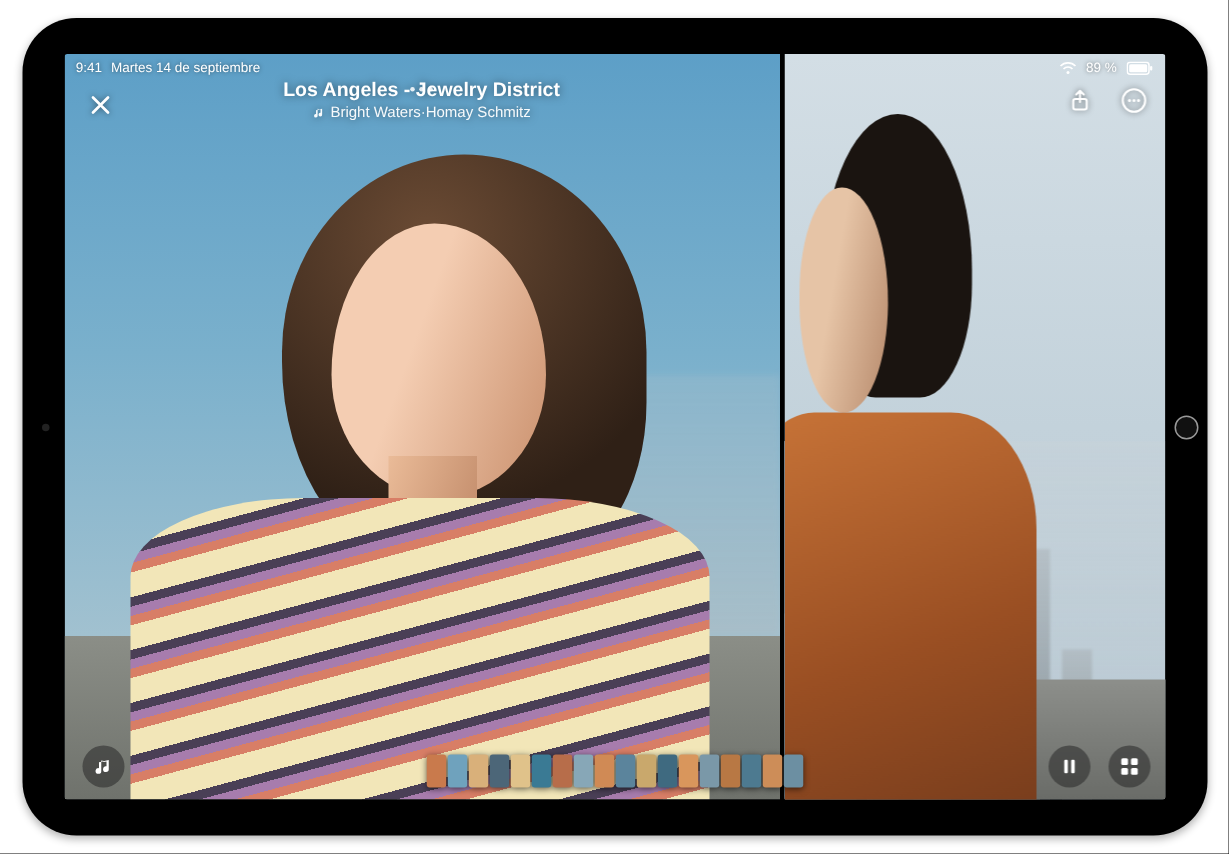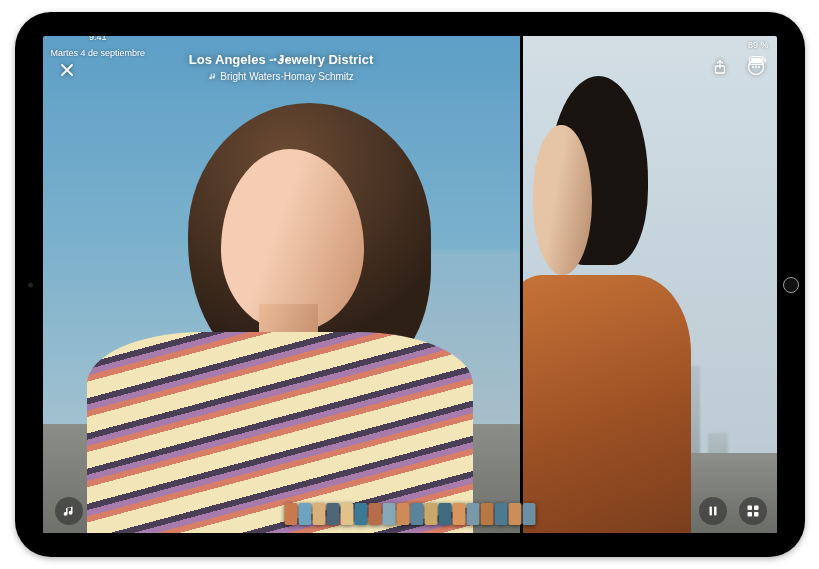--- a/index.html
+++ b/index.html
@@ -188,21 +188,21 @@
     display: flex;
     align-items: center;
     justify-content: space-between;
     font-size: 9px;
     font-weight: 500;
     color: #fff;
     padding: 2px 8px 0 8px;
     z-index: 50;
     text-shadow: 0 0 3px rgba(0,0,0,.5);
   }
-  .status-left, .status-right { display: flex; align-items: center; gap: 6px; flex-direction: column; }
+  .status-left, .status-right { display: flex; align-items: center; gap: 6px; }
   .wifi-icon, .battery-icon { display: inline-flex; }
 
   
   .close-btn {
     position: absolute;
     top: 22px; left: 12px;
     width: 24px; height: 24px;
     z-index: 50;
     display: flex; align-items: center; justify-content: center;
     filter: drop-shadow(0 0 2px rgba(0,0,0,.5));
@@ -375,21 +375,21 @@
             <rect x="1.5" y="8" width="4.5" height="4.5" rx="1" fill="#fff"></rect>
             <rect x="8" y="8" width="4.5" height="4.5" rx="1" fill="#fff"></rect>
           </svg>
         </div>
       </div>
     </div>
 
     <div class="status-bar">
       <div class="status-left">
         <span>9:41</span>
-        <span>Martes 4 de septiembre</span>
+        <span>Martes 14 de septiembre</span>
       </div>
       <div class="status-right">
         <span class="wifi-icon">
           <svg width="12" height="9" viewBox="0 0 12 9">
             <path d="M1 3 A7 7 0 0 1 11 3" stroke="#fff" stroke-width="1.1" fill="none"></path>
             <path d="M3 5 A4 4 0 0 1 9 5" stroke="#fff" stroke-width="1.1" fill="none"></path>
             <circle cx="6" cy="7.3" r="1" fill="#fff"></circle>
           </svg>
         </span>
         <span>89 %</span>

